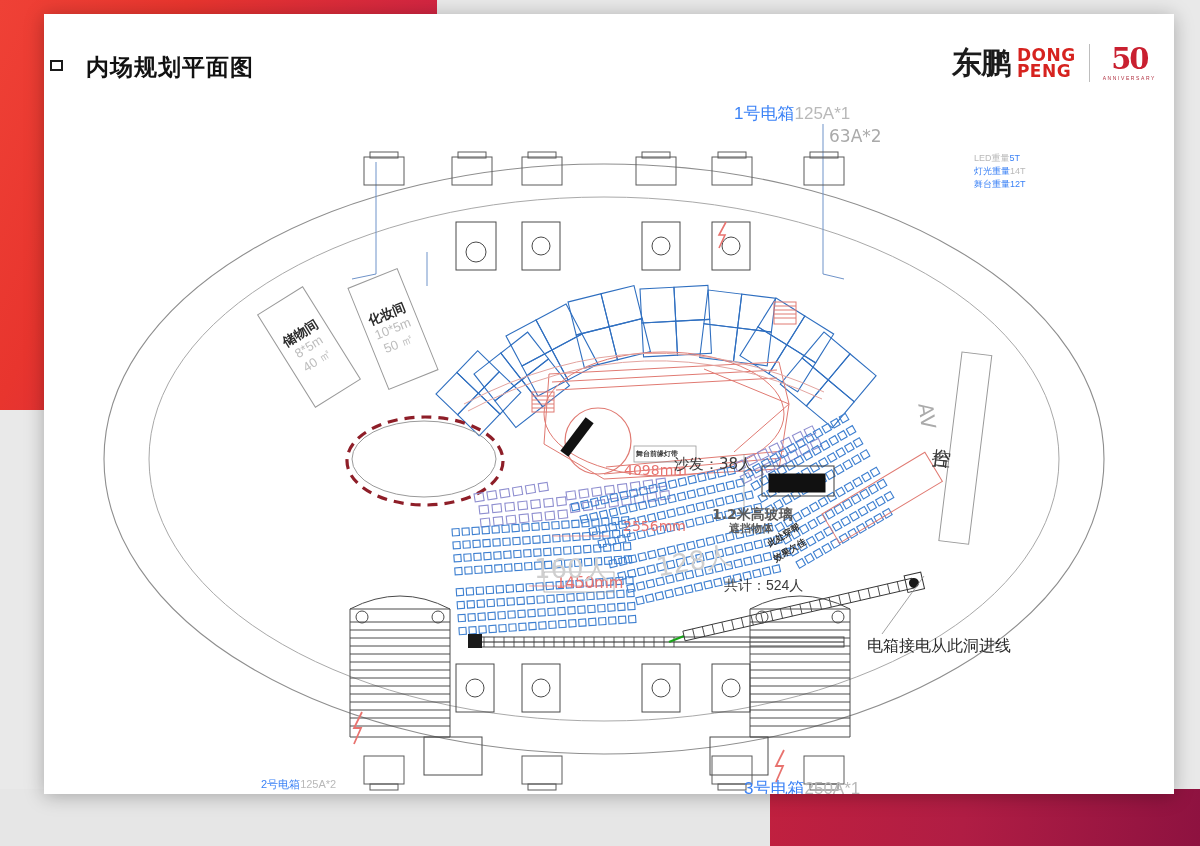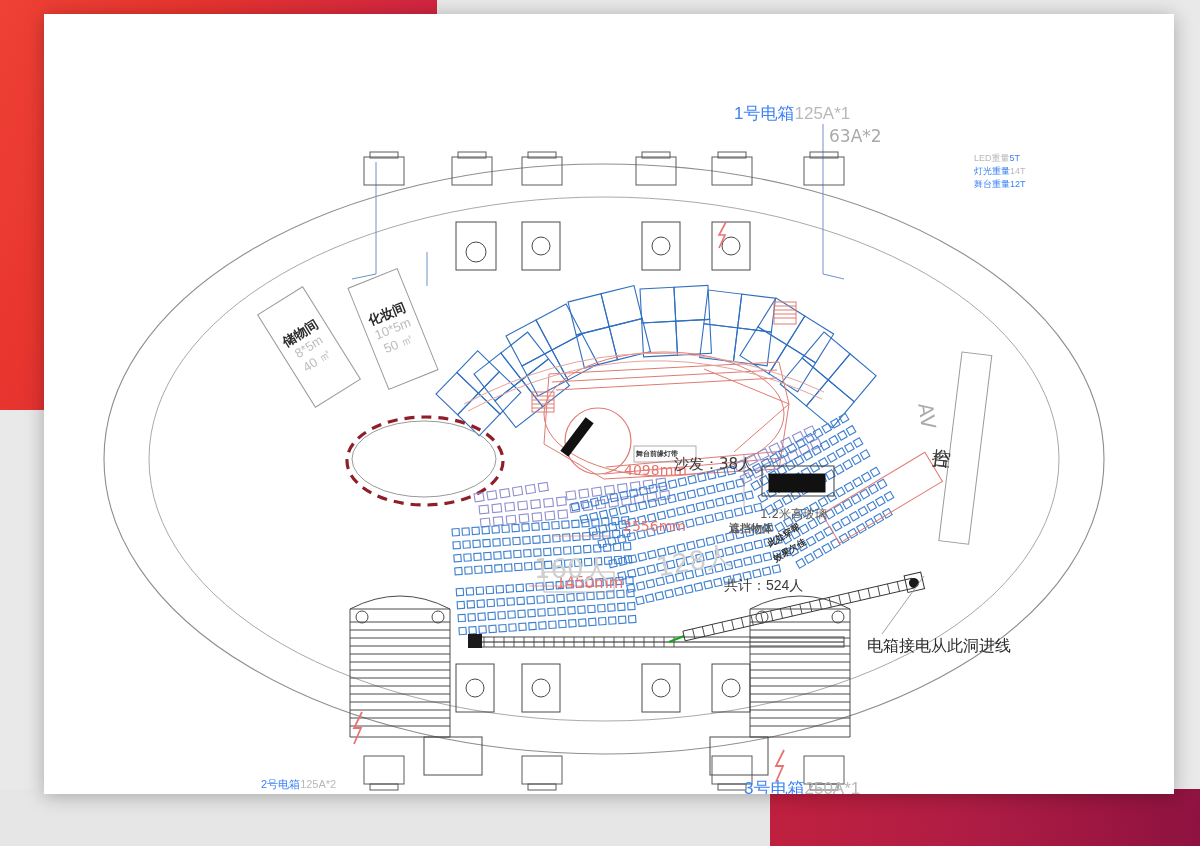--- a/index.html
+++ b/index.html
@@ -82,20 +82,37 @@
 </head>
 <body>
 
 <div id="band-topleft"></div>
 <div id="band-bottomleft-gray"></div>
 <div id="band-bottomright"></div>
 
 <div id="page-shadow"></div>
 <div id="slide">
 
+  <div id="slide-header">
+    <div id="title-bullet"></div>
+    <div id="page-title">内场规划平面图</div>
+
+    <div id="brand-logo">
+      <div id="logo-cn">东鹏</div>
+      <div id="logo-en">
+        <span>DONG</span>
+        <span>PENG</span>
+      </div>
+      <div id="logo-divider"></div>
+      <div id="logo-anniv">
+        <div id="logo-anniv-num">50</div>
+        <div id="logo-anniv-text">ANNIVERSARY</div>
+      </div>
+    </div>
+  </div>
 
   <div id="floorplan">
 
     <svg width="1130" height="720" viewBox="0 0 1130 720">
       <defs>
 
         <g id="seatB">
           <rect x="0" y="0" width="7" height="7" fill="none" stroke="#3d7fd0" stroke-width="1.1"></rect>
         </g>
         <g id="seatP">
@@ -849,21 +866,21 @@
       <div class="room-dim">10*5m</div>
       <div class="room-dim">50 ㎡</div>
     </div>
 
     <div class="anno" style="left:592px;top:375px;font-size:7px;color:#3a3a3a;font-weight:bold;">舞台前缘灯带</div>
 
     <div class="anno anno-red" style="left:580px;top:388px;font-size:14px;">4098mm</div>
 
     <div class="anno anno-dark" style="left:630px;top:381px;font-size:15px;color:#3a3a3a;font-weight:normal;">沙发：38人</div>
 
-    <div class="anno anno-dark" style="left:716px;top:432px;font-size:12px;color:#5a5a5a;font-weight:normal;">1.2米高玻璃</div>
+    <div class="anno anno-dark" style="left:668px;top:432px;font-size:14px;color:#5a5a5a;font-weight:bold;">1.2米高玻璃</div>
     <div class="anno anno-dark" style="left:685px;top:447px;font-size:11px;color:#5a5a5a;font-weight:bold;">遮挡物体</div>
 
     <div class="anno anno-red" style="left:532px;top:444px;font-size:14px;margin-left:47px;">2556mm</div>
 
     <div class="anno anno-red" style="left:512px;top:500px;font-size:15px;">1450mm</div>
 
     <div class="anno anno-faint" style="left:490px;top:478px;font-size:26px;">160人</div>
     <div class="anno anno-faint" style="left:612px;top:470px;font-size:26px;transform:rotate(-10deg);">128人</div>
 
     <div class="lbl-pair" style="left:680px;top:503px;font-size:14px;">

